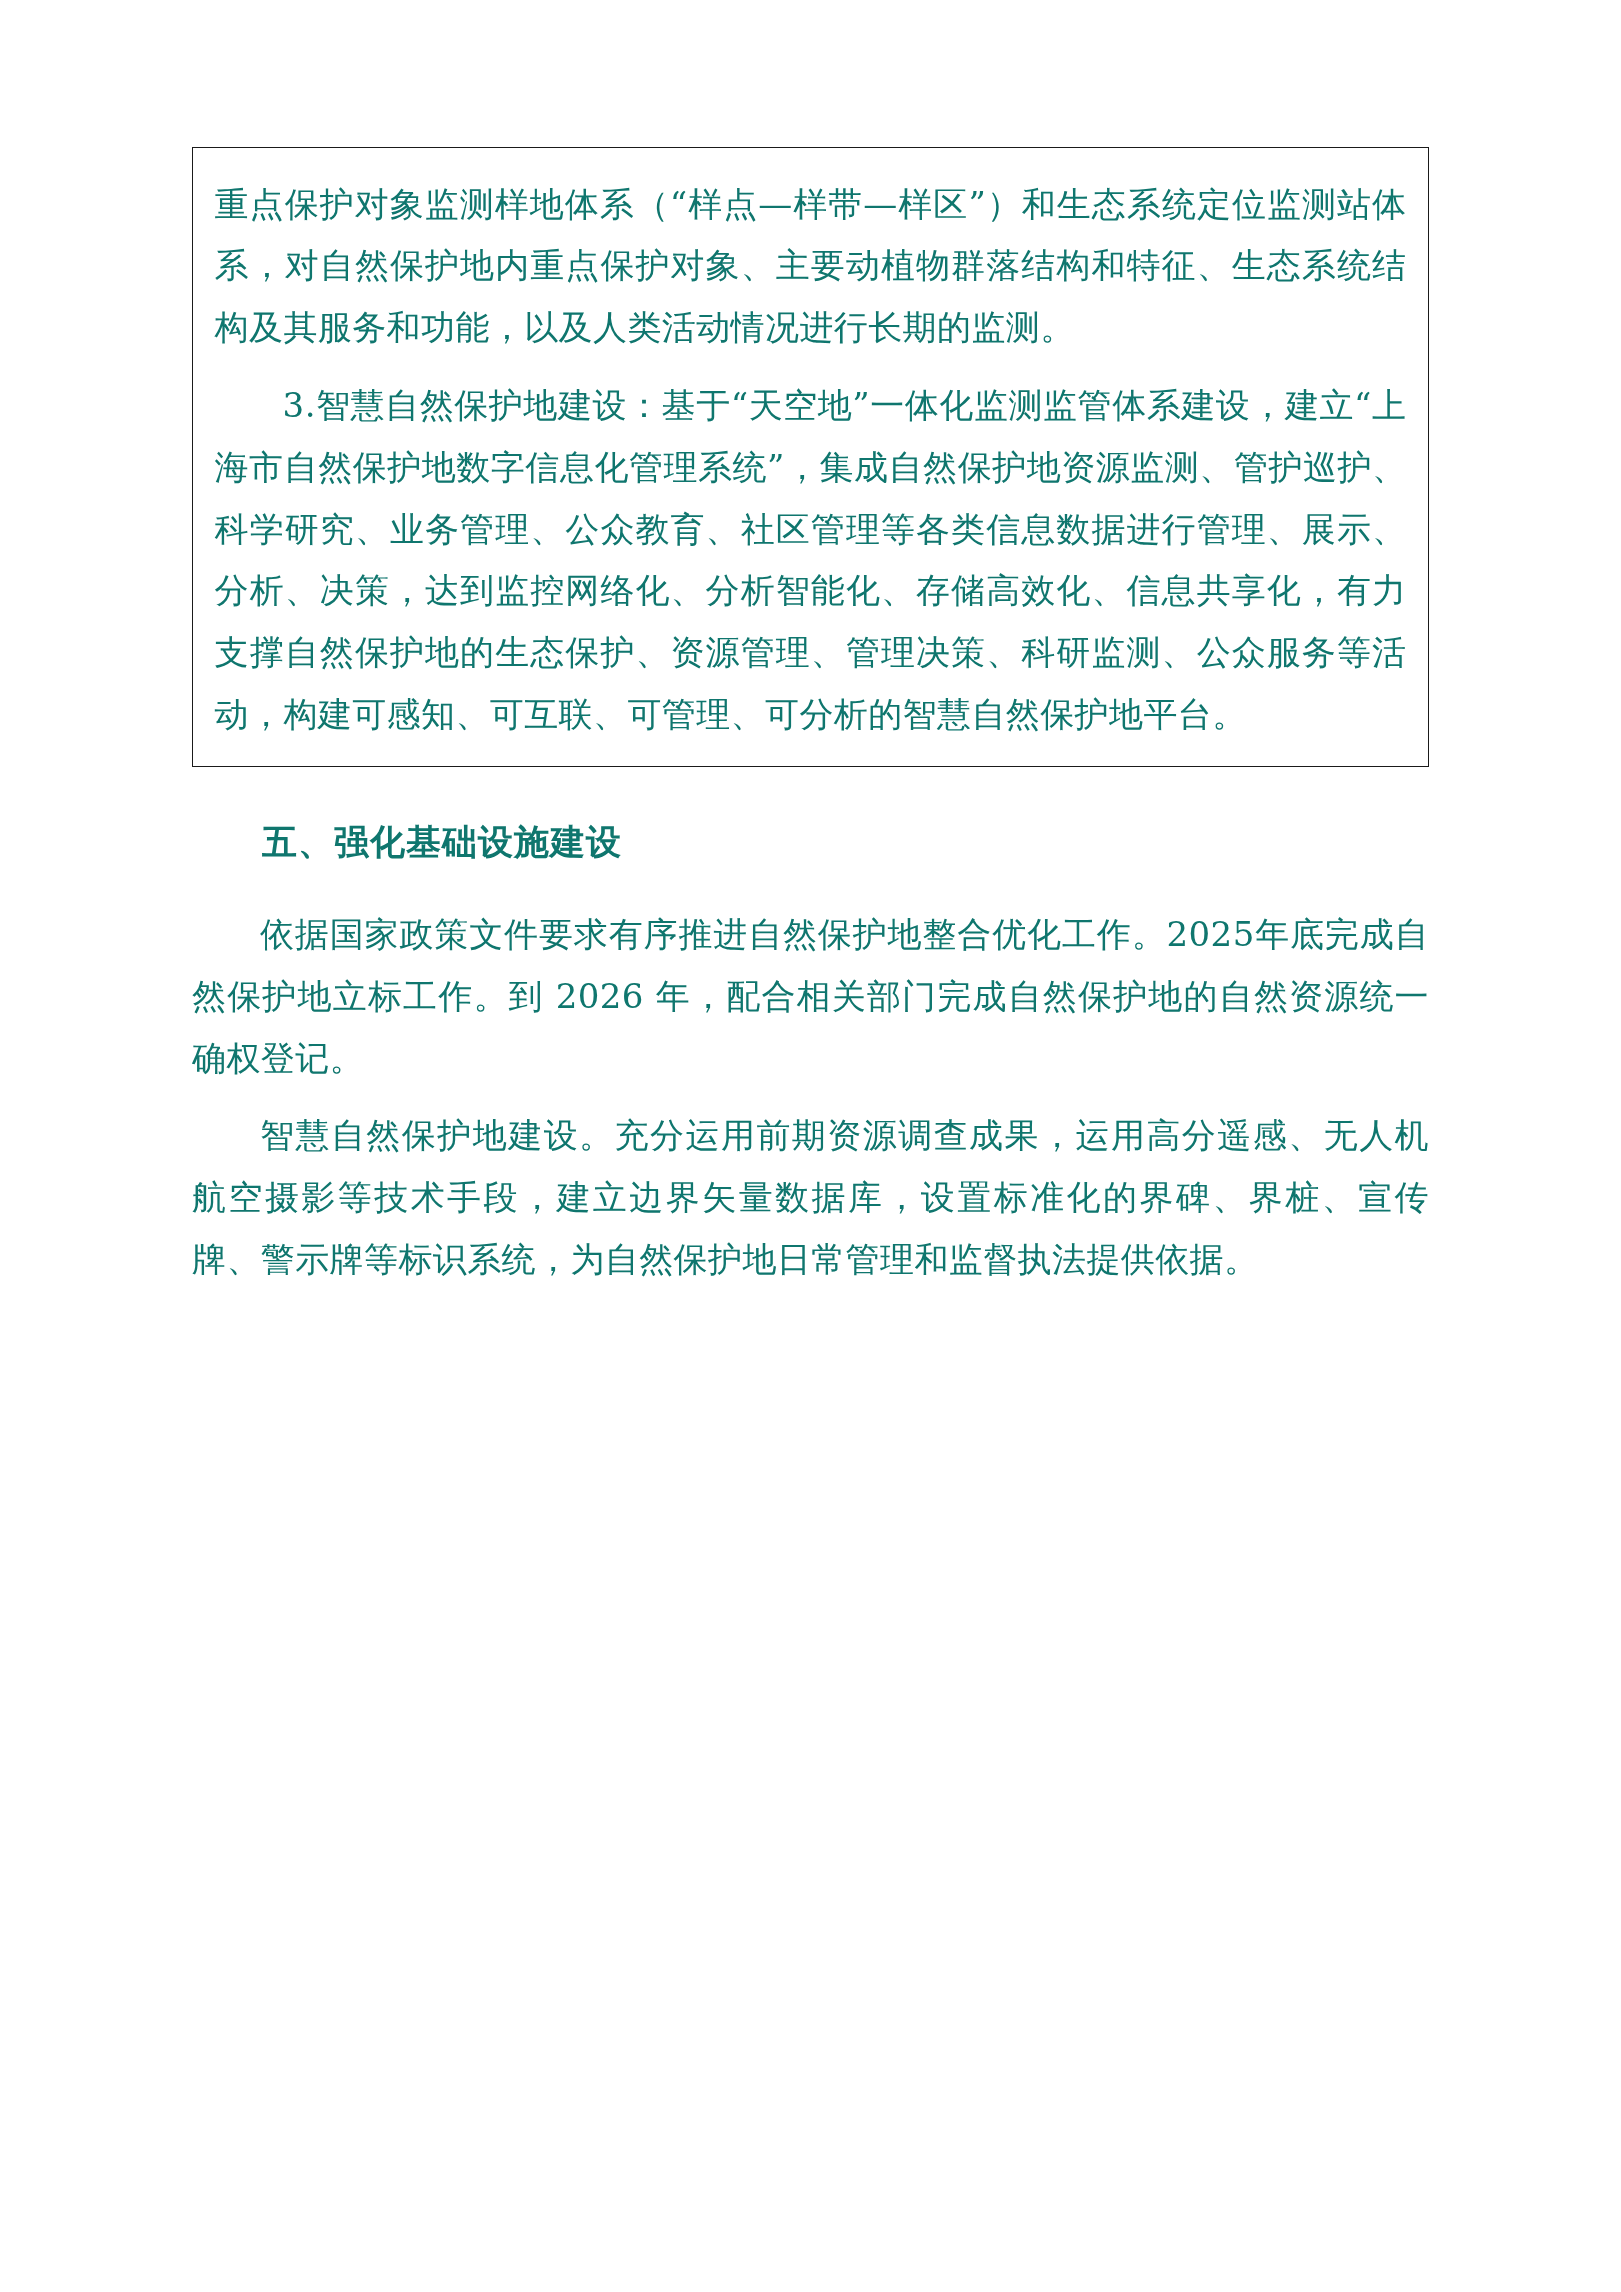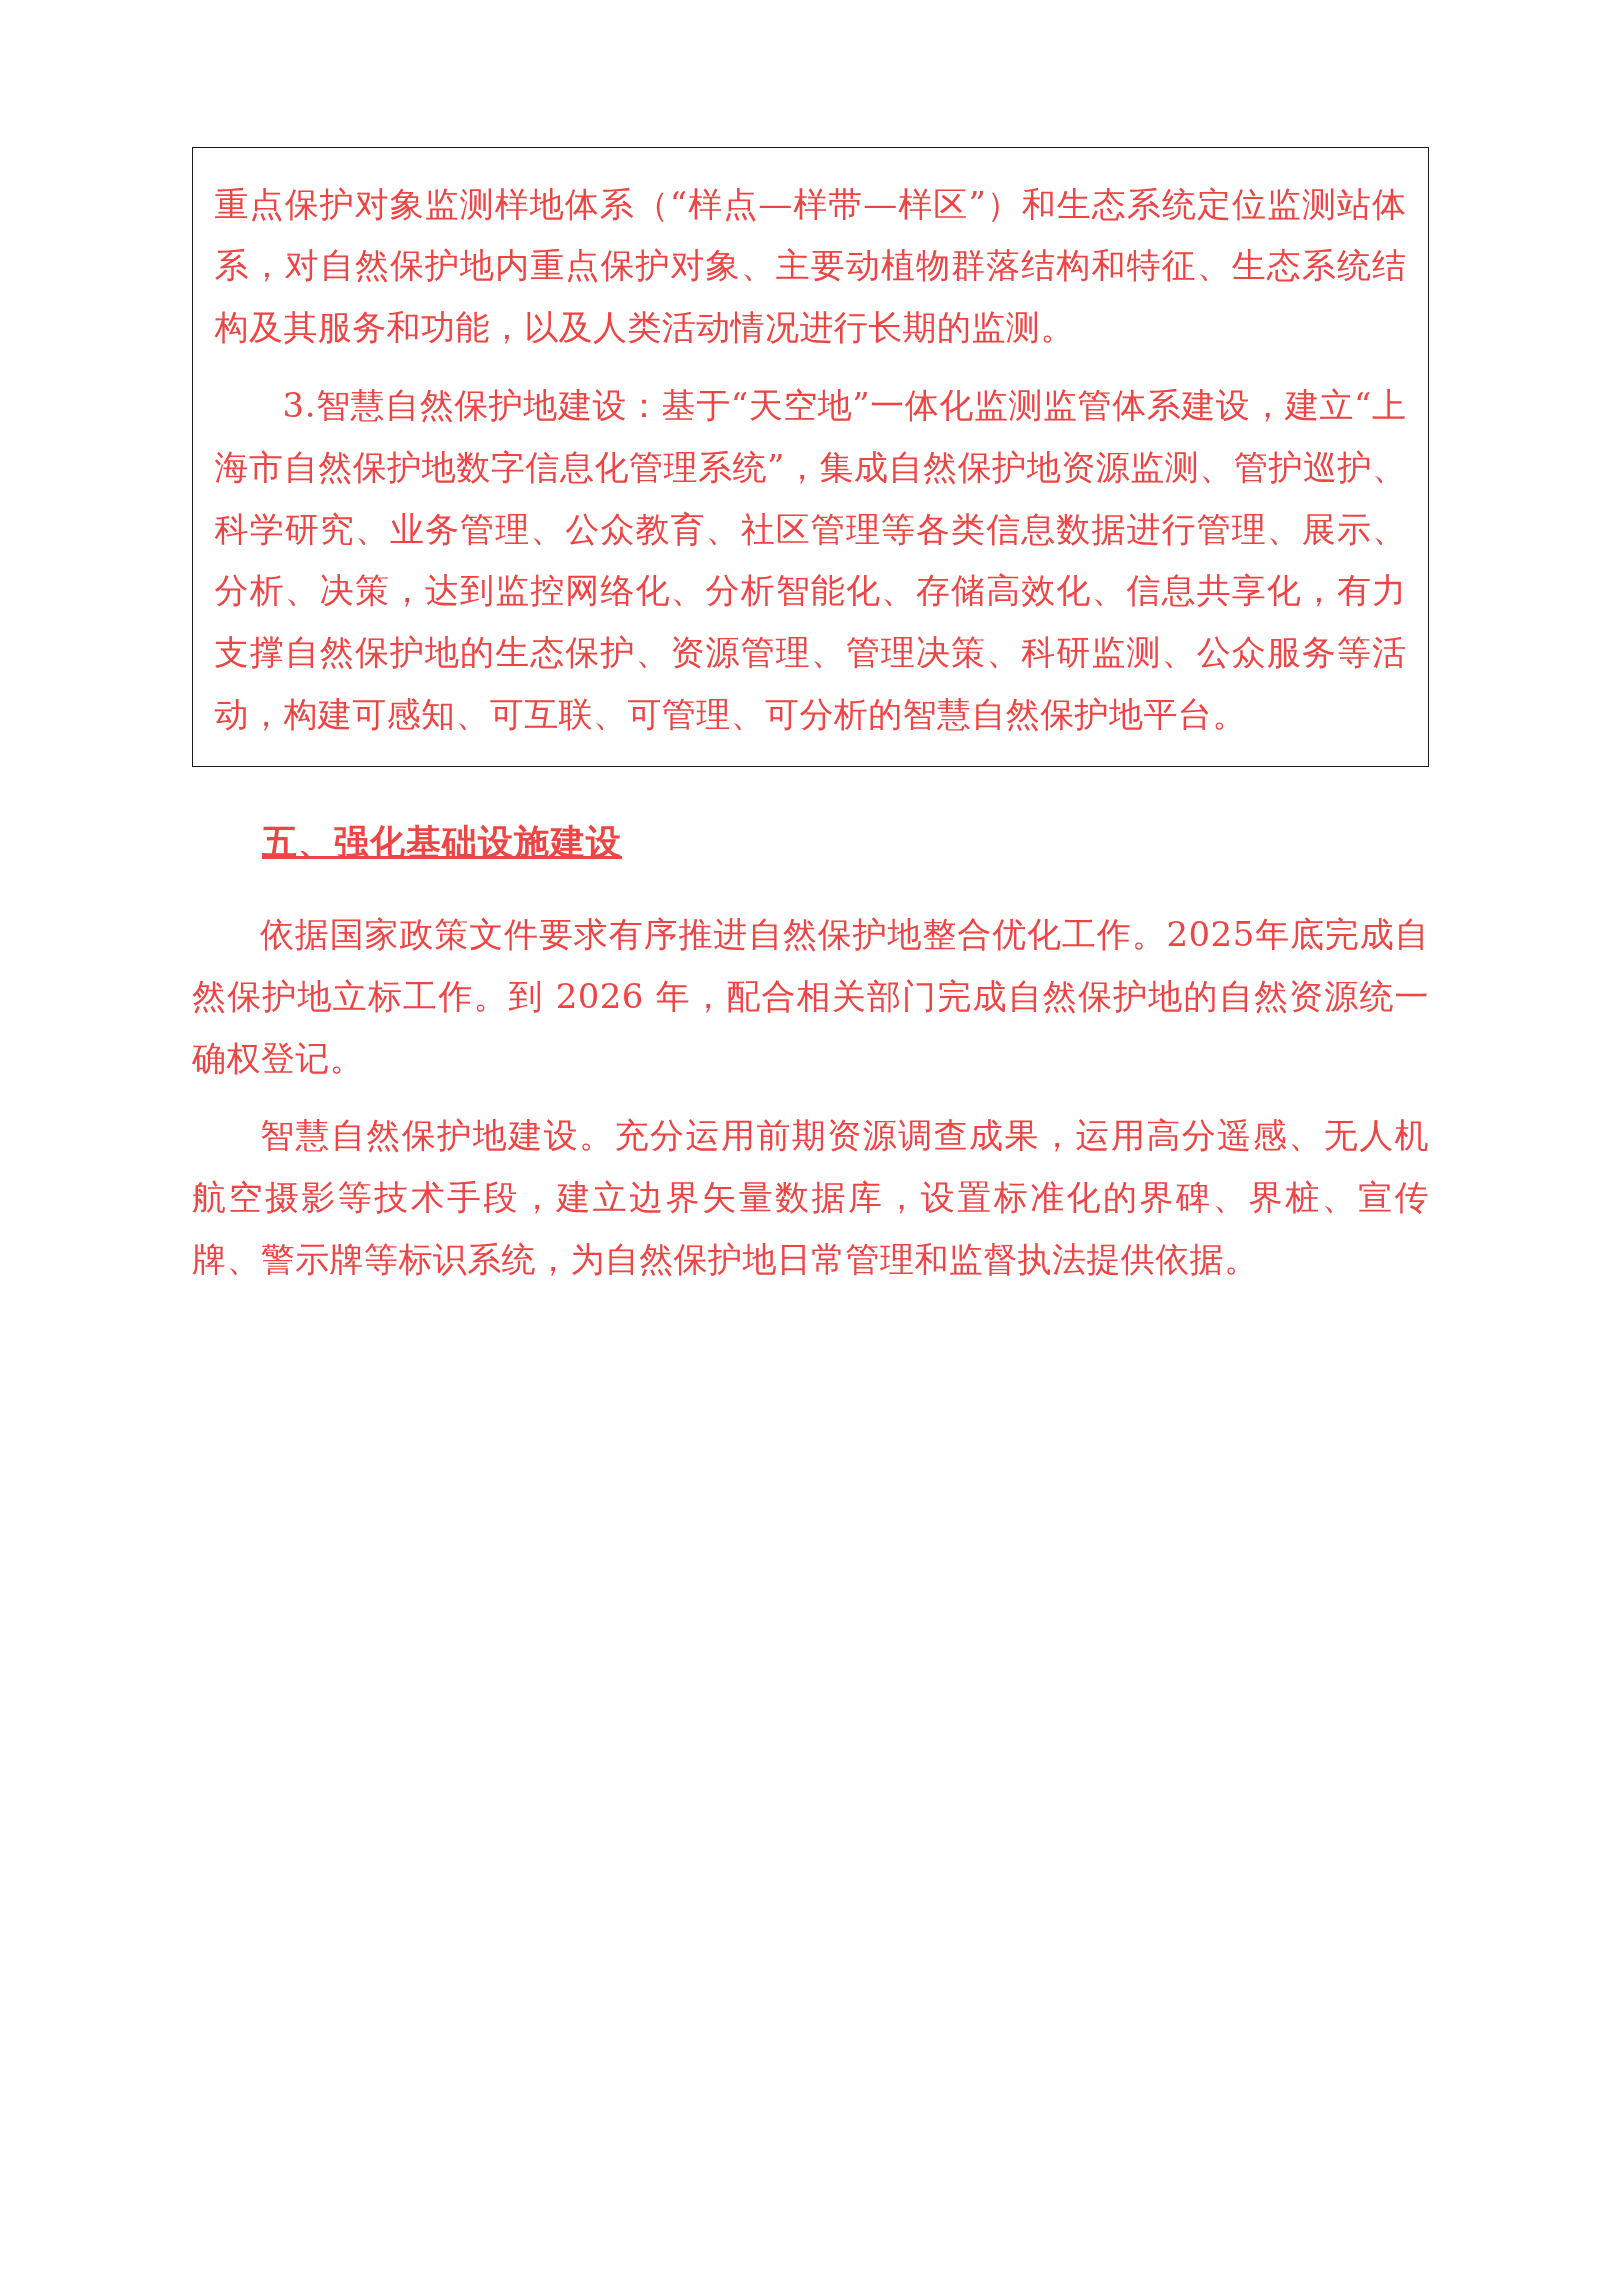--- a/index.html
+++ b/index.html
@@ -7,21 +7,21 @@
     padding: 0;
     background: #ffffff;
   }
   .page {
     position: relative;
     width: 1621px;
     height: 1768px;
     margin: 0 auto;
     background: #ffffff;
     font-family: "DejaVu Serif", "Liberation Serif", serif;
-    color: #ef4444;
+    color: #0f766e;
     overflow: hidden;
   }
 
   
   .content {
     position: absolute;
     left: 192px;
     top: 147px;
     width: 1237px;
   }
@@ -54,21 +54,20 @@
   }
 
   
   h2.section {
     margin: 0;
     font-size: 35px;
     line-height: 1.8;
     font-weight: bold;
     text-indent: 2em;
     letter-spacing: 1px;
-    text-decoration: underline;
   }
   h3.subsection {
     margin: 0;
     font-size: 35px;
     line-height: 1.8;
     font-weight: bold;
     text-indent: 2em;
     letter-spacing: 1px;
   }
 

